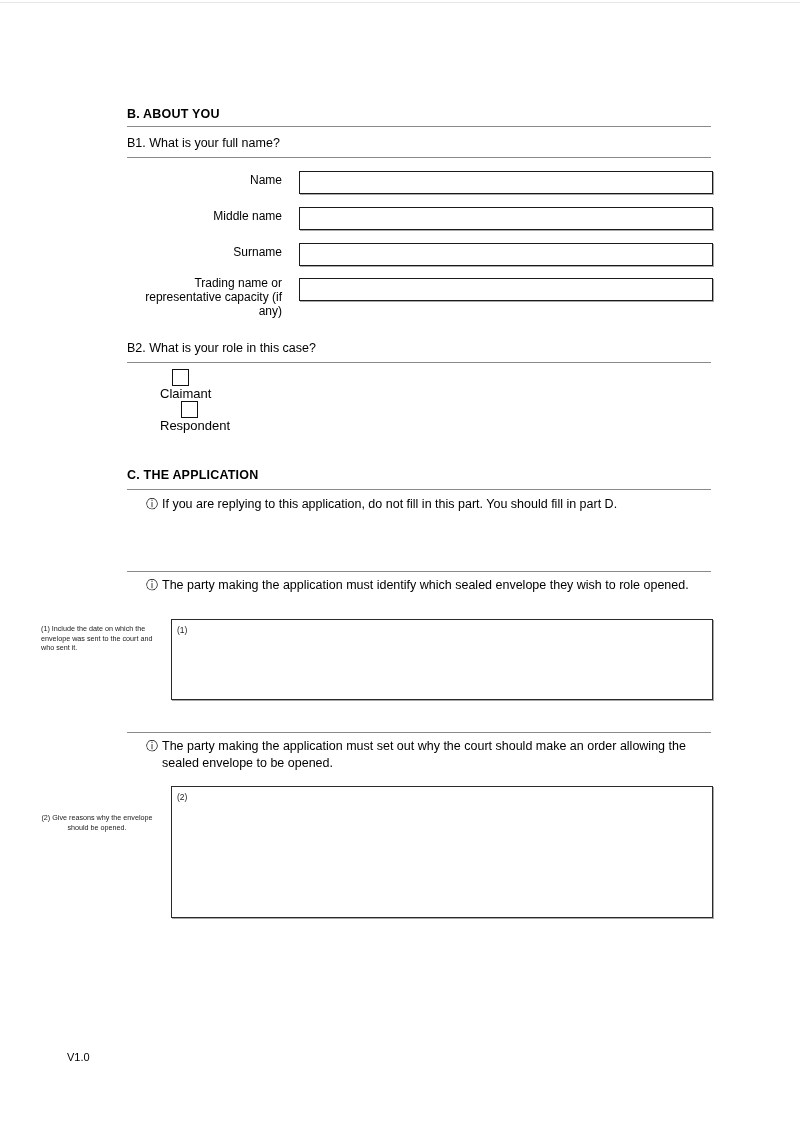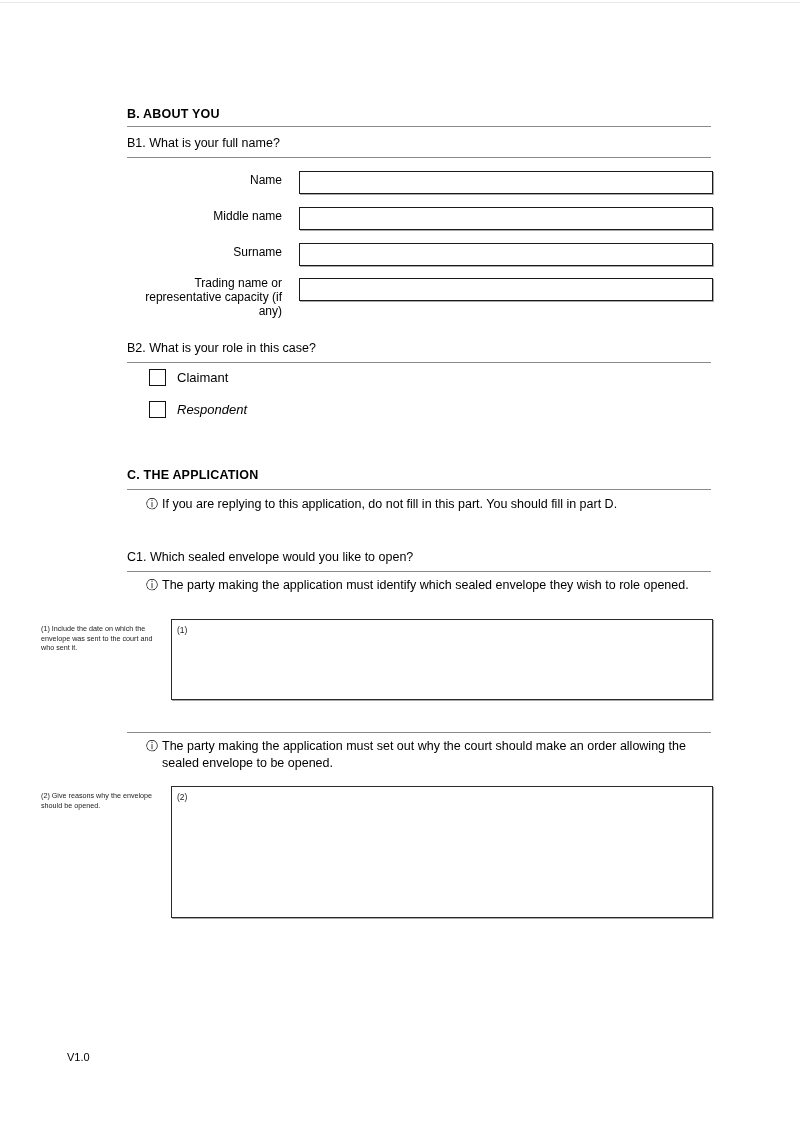--- a/index.html
+++ b/index.html
@@ -91,20 +91,21 @@
     padding: 2px 4px;
     outline: none;
     color: #000;
   }
 
   
   .check-row {
     position: absolute;
     display: flex;
     align-items: center;
+    flex-direction: column;
   }
   .checkbox {
     width: 17px;
     height: 17px;
     border: 1.4px solid #111;
     background: #fff;
     box-sizing: border-box;
     flex: 0 0 17px;
   }
   .check-label {
@@ -171,51 +172,50 @@
   <input class="text-input" type="text" style="left: 299px; top: 278px; width: 414px; height: 23px;" value="" placeholder="">
 
   <div class="question abs" style="left:127px; top:341px;">B2. What is your role in this case?</div>
   <div class="rule" style="left:127px; top:362px; width:584px;"></div>
 
   <div class="check-row" style="left:149px; top:369px;">
     <span class="checkbox"></span>
     <span class="check-label">Claimant</span>
   </div>
 
-  <div class="check-row" style="left:149px; top:401px;font-style:italic;">
+  <div class="check-row" style="left:149px; top:401px;">
     <span class="checkbox"></span>
     <span class="check-label">Respondent</span>
   </div>
 
   <div class="section-heading abs" style="left:127px; top:468px;">C. THE APPLICATION</div>
   <div class="rule" style="left:127px; top:489px; width:584px;"></div>
 
   <div class="info-row" style="left:146px; top:496px; width:560px;">
     <span class="info-icon">ⓘ</span>
     <span class="info-text">If you are replying to this application, do not fill in this part. You should fill in part D.</span>
   </div>
 
-  <div class="question abs" style="left:127px; top:550px;">C1. Which sealed envelope would you like to open?</div>
   <div class="rule" style="left:127px; top:571px; width:584px;"></div>
 
   <div class="info-row" style="left:146px; top:577px; width:555px;">
     <span class="info-icon">ⓘ</span>
     <span class="info-text">The party making the application must identify which sealed envelope they wish to role opened.</span>
   </div>
 
   <div class="margin-note" style="left:41px; top:624px;">(1) Include the date on which the envelope was sent to the court and who sent it.</div>
 
   <textarea class="answer-box" style="left: 171px; top: 619px; width: 542px; height: 81px;" placeholder="">(1)</textarea>
 
   <div class="rule" style="left:127px; top:732px; width:584px;"></div>
 
   <div class="info-row" style="left:146px; top:738px; width:558px;">
     <span class="info-icon">ⓘ</span>
     <span class="info-text">The party making the application must set out why the court should make an order allowing the sealed envelope to be opened.</span>
   </div>
 
-  <div class="margin-note" style="left:41px; top:791px;">(2) Give reasons why the envelope should be opened.</div>
+  <div class="margin-note" style="left:41px; top:813px;text-align:center;">(2) Give reasons why the envelope should be opened.</div>
 
   <textarea class="answer-box" style="left: 171px; top: 786px; width: 542px; height: 132px;" placeholder="">(2)</textarea>
 
   <div class="footer-version" style="left:67px; top:1051px;">V1.0</div>
 
 </div>
 
 </body></html>

